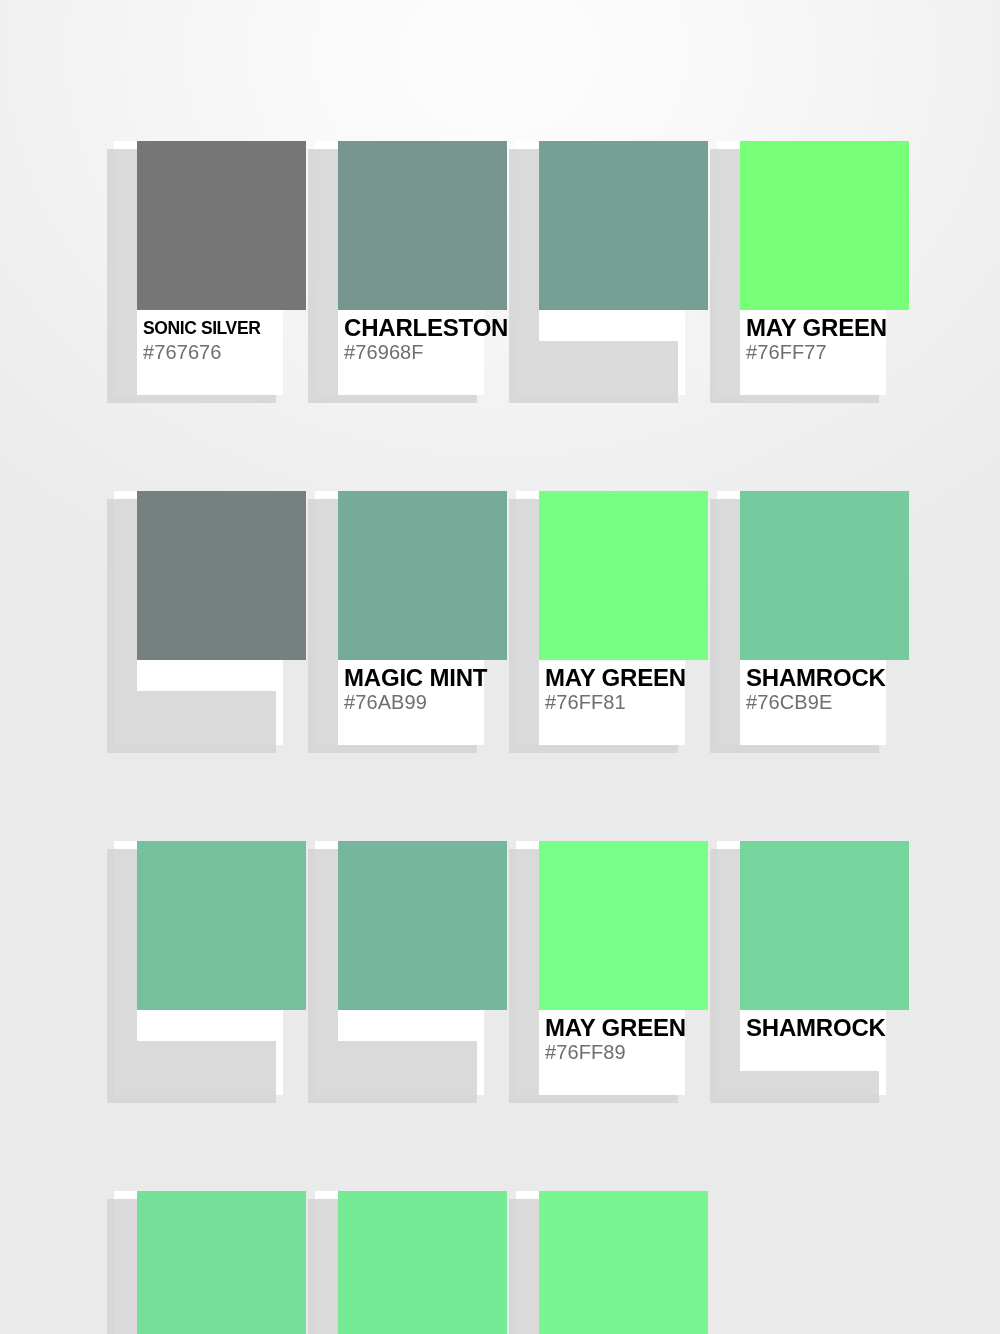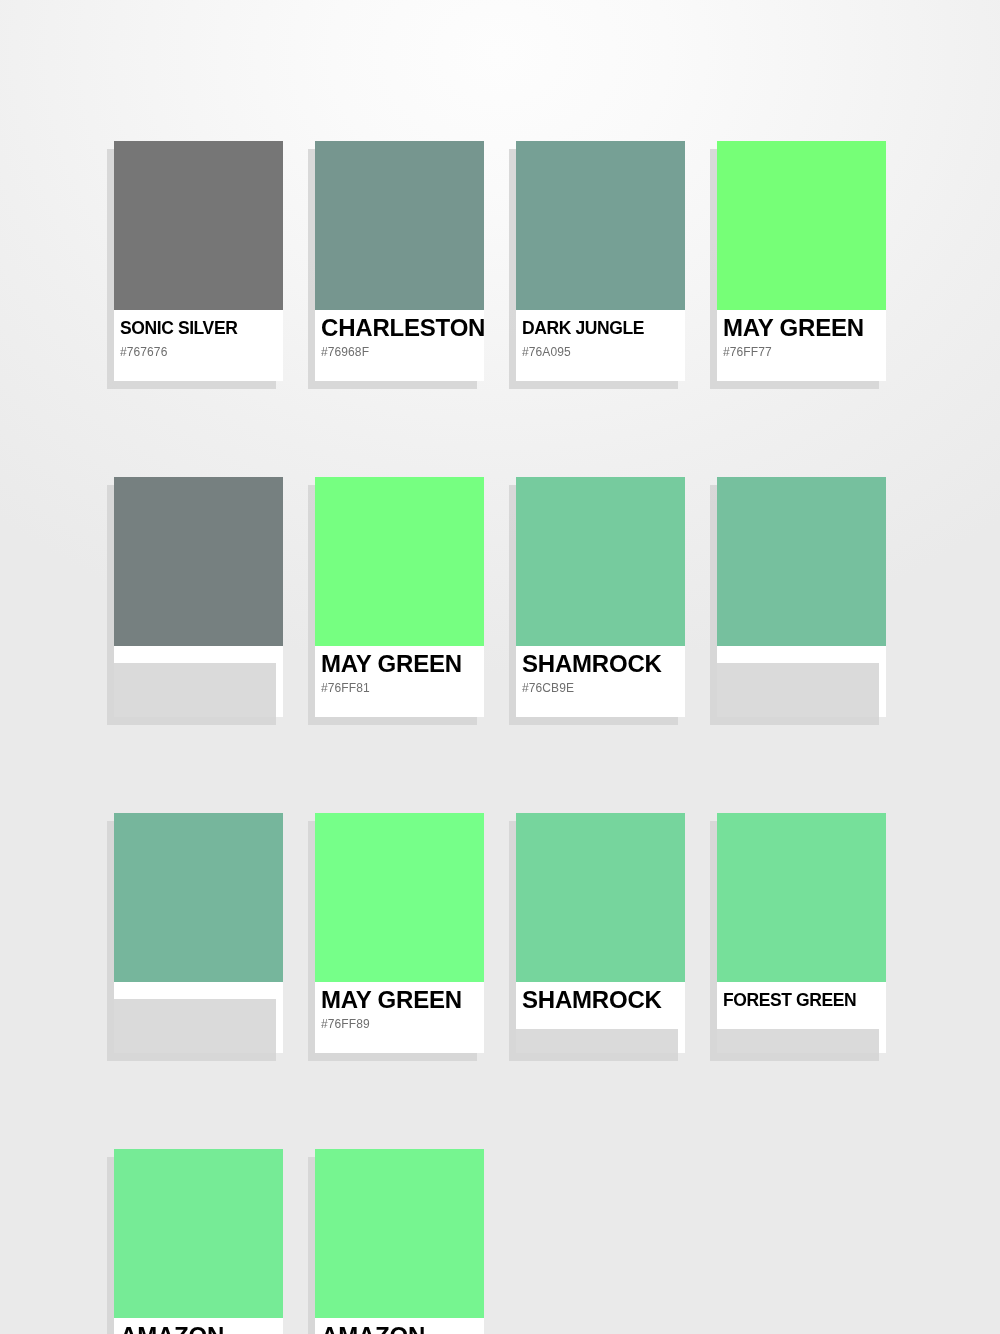--- a/index.html
+++ b/index.html
@@ -52,21 +52,22 @@
     background: #d4d4d4;
     opacity: 0.85;
     z-index: 0;
     filter: blur(0.4px);
   }
 
   .card-inner {
     position: relative;
     z-index: 1;
     background: #ffffff;
-    padding-bottom: 17px;
+    padding-bottom: 31px;
+    margin-left: 23px;
   }
 
   .swatch-color {
     width: 169px;
     height: 169px;
     display: block;
   }
 
   .swatch-meta {
     padding: 6px 5px 0 6px;
@@ -82,21 +83,21 @@
   }
   
   .swatch-name.fit-sm {
     font-size: 17.5px;
     letter-spacing: -0.4px;
   }
 
   .swatch-hex {
     color: #6e6e6e;
     font-weight: normal;
-    font-size: 12px;
+    font-size: 20px;
     line-height: 24px;
     letter-spacing: 0.1px;
     white-space: nowrap;
   }
 </style>
 </head>
 <body>
 
 <div id="palette-grid">
     <div class="swatch-card">
@@ -113,42 +114,47 @@
         <div class="swatch-color" title="#76968F" style="background-color: rgb(118, 150, 143);"></div>
         <div class="swatch-meta">
           <div class="swatch-name">CHARLESTON</div>
           <div class="swatch-hex">#76968F</div>
         </div>
       </div>
     </div>
     <div class="swatch-card">
       <div class="card-inner">
         <div class="swatch-color" title="#76A095" style="background-color: rgb(118, 160, 149);"></div>
-        <div class="swatch-meta">
-          <div class="swatch-name fit-sm">DARK JUNGLE</div>
-          <div class="swatch-hex">#76A095</div>
-        </div>
       </div>
     </div>
     <div class="swatch-card">
       <div class="card-inner">
         <div class="swatch-color" title="#76FF77" style="background-color: rgb(118, 255, 119);"></div>
         <div class="swatch-meta">
           <div class="swatch-name">MAY GREEN</div>
           <div class="swatch-hex">#76FF77</div>
         </div>
       </div>
     </div>
     <div class="swatch-card">
       <div class="card-inner">
         <div class="swatch-color" title="#768080" style="background-color: rgb(118, 128, 128);"></div>
       </div>
     </div>
     <div class="swatch-card">
       <div class="card-inner">
+        <div class="swatch-color" title="#76AB99" style="background-color: rgb(118, 171, 153);"></div>
+        <div class="swatch-meta">
+          <div class="swatch-name">MAGIC MINT</div>
+          <div class="swatch-hex">#76AB99</div>
+        </div>
+      </div>
+    </div>
+    <div class="swatch-card">
+      <div class="card-inner">
         <div class="swatch-color" title="#76FF81" style="background-color: rgb(118, 255, 129);"></div>
         <div class="swatch-meta">
           <div class="swatch-name">MAY GREEN</div>
           <div class="swatch-hex">#76FF81</div>
         </div>
       </div>
     </div>
     <div class="swatch-card">
       <div class="card-inner">
         <div class="swatch-color" title="#76CB9E" style="background-color: rgb(118, 203, 158);"></div>

